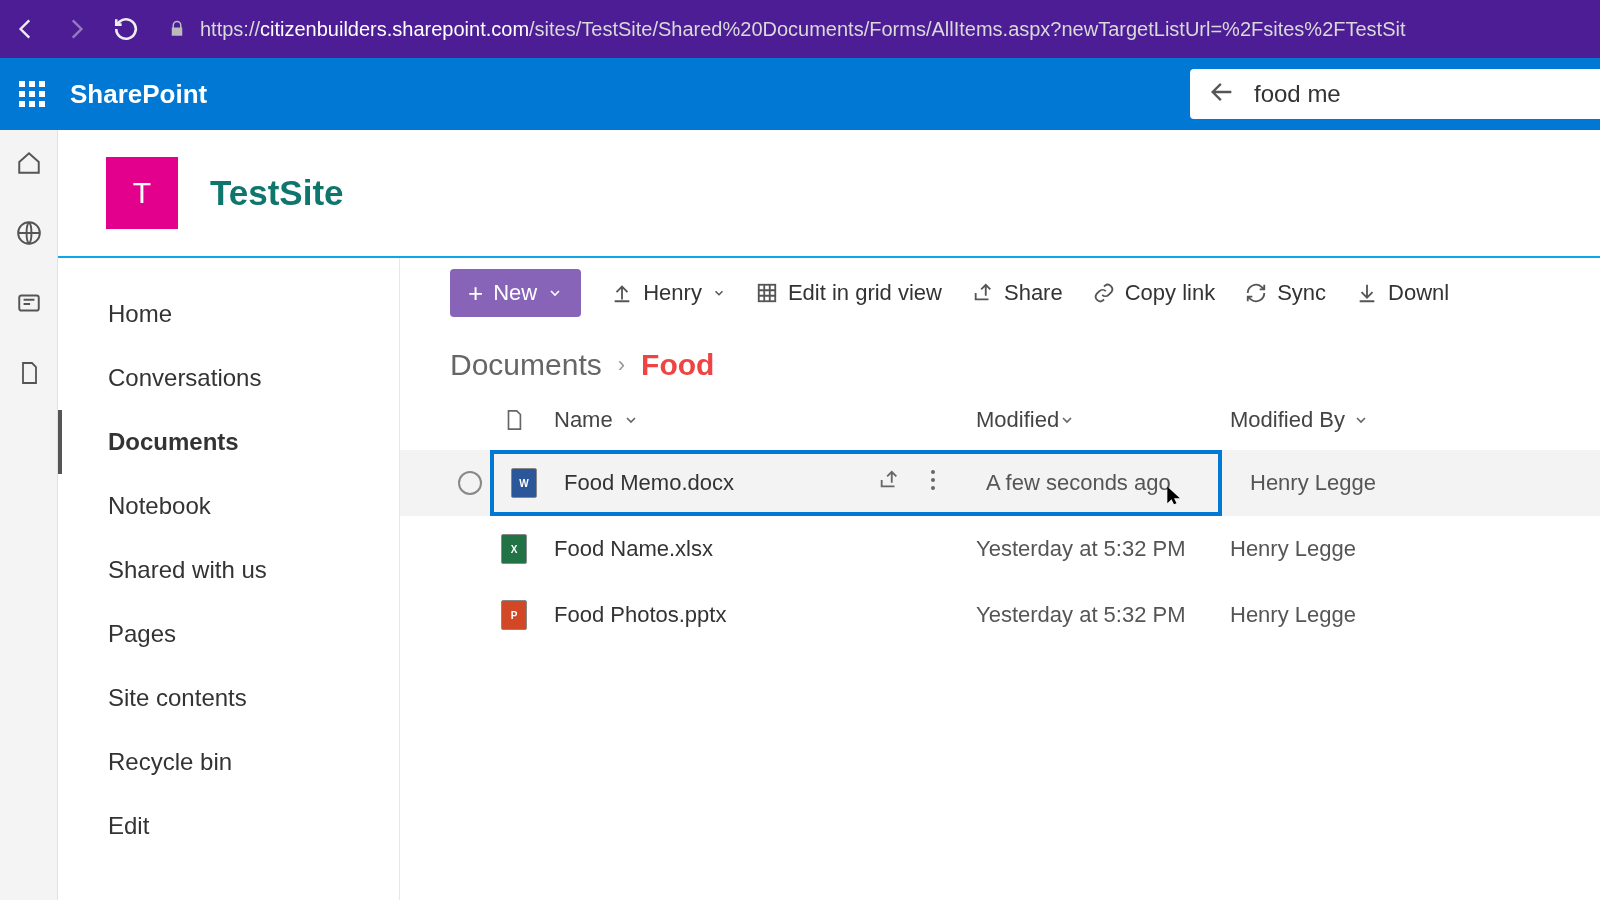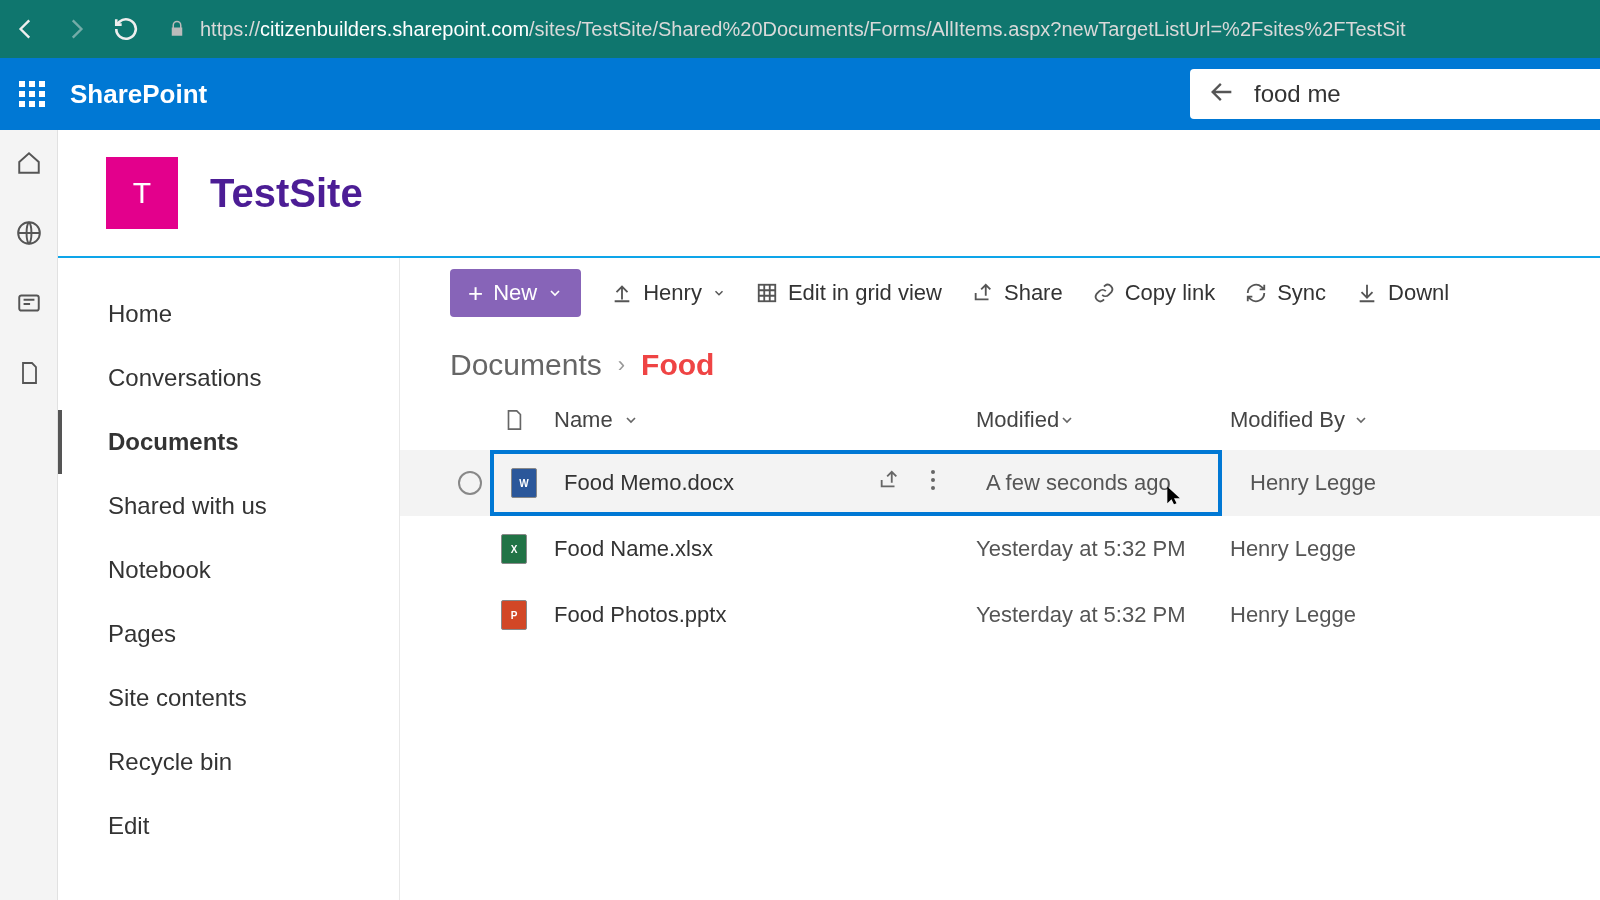--- a/index.html
+++ b/index.html
@@ -1,19 +1,19 @@
 <!DOCTYPE html>
 <html><head>
 <meta charset="utf-8">
 <style>
 * { box-sizing: border-box; margin: 0; padding: 0; }
 body { font-family: "Segoe UI", Arial, sans-serif; background: #fff; overflow: hidden; width: 1600px; height: 900px; }
 
 
-.browser-bar { height: 58px; background: #0f766e; display: flex; align-items: center; padding: 0 10px; gap: 18px; }
+.browser-bar { height: 58px; background: #4c1d95; display: flex; align-items: center; padding: 0 10px; gap: 18px; }
 .browser-bar svg { display: block; }
 .nav-btn { width: 32px; height: 32px; display: flex; align-items: center; justify-content: center; cursor: pointer; }
 .nav-btn.disabled { opacity: 0.45; }
 .url-area { flex: 1; display: flex; align-items: center; gap: 14px; padding-left: 8px;}
 .lock { color:#bbb; }
 .url { color: #d9d9d9; font-size: 20px; white-space: nowrap; overflow: hidden; }
 .url .host { color:#fff; }
 
 
 .suite-bar { height: 72px; background: #0078d4; display: flex; align-items: center; }
@@ -27,21 +27,21 @@
 
 
 .shell { display:flex; height: calc(900px - 58px - 72px); }
 .left-rail { width:58px; background:#f4f4f4; border-right:1px solid #e1e1e1; display:flex; flex-direction:column; align-items:center; padding-top:18px; gap:40px;}
 .rail-icon { width:30px; height:30px; display:flex; align-items:center; justify-content:center; color:#555; cursor:pointer;}
 
 
 .main-col { flex:1; display:flex; flex-direction:column; }
 .site-header { height:126px; display:flex; align-items:center; padding-left:48px; gap:32px;}
 .site-logo { width:72px; height:72px; background:#e3008c; color:#fff; display:flex; align-items:center; justify-content:center; font-size:30px;}
-.site-title { font-size:40px; font-weight:600; color:#4c1d95;}
+.site-title { font-size:35px; font-weight:600; color:#0f766e;}
 
 .content-row { flex:1; display:flex; border-top:2px solid #0ea5e9;}
 .site-nav { width:342px; border-right:1px solid #e8e8e8; padding:24px 0;}
 .site-nav .item { padding:18px 0 18px 50px; font-size:24px; color:#333; cursor:pointer;}
 .site-nav .item.active { font-weight:600; border-left:4px solid #555; padding-left:46px;}
 
 
 .cmd-bar { display:flex; align-items:center; gap:30px; height:70px; padding:0 0 0 50px; font-size:22px; color:#333;}
 .new-btn { background:#8764b8; color:#fff; height:48px; border-radius:4px; padding:0 18px; display:flex; align-items:center; gap:10px; font-size:22px; cursor:pointer;}
 .new-btn .plus{font-size:26px; font-weight:300;}
@@ -167,22 +167,22 @@
       <div class="site-logo">T</div>
       <div class="site-title">TestSite</div>
     </div>
 
     <div class="content-row">
 
       <div class="site-nav" id="site-nav">
           <div class="item">Home</div>
           <div class="item">Conversations</div>
           <div class="item active">Documents</div>
+          <div class="item">Notebook</div>
           <div class="item">Shared with us</div>
-          <div class="item">Notebook</div>
           <div class="item">Pages</div>
           <div class="item">Site contents</div>
           <div class="item">Recycle bin</div>
           <div class="item">Edit</div>
         </div>
 
       <div style="flex:1; overflow:hidden;">
 
         <div class="cmd-bar">
           <div class="new-btn">

